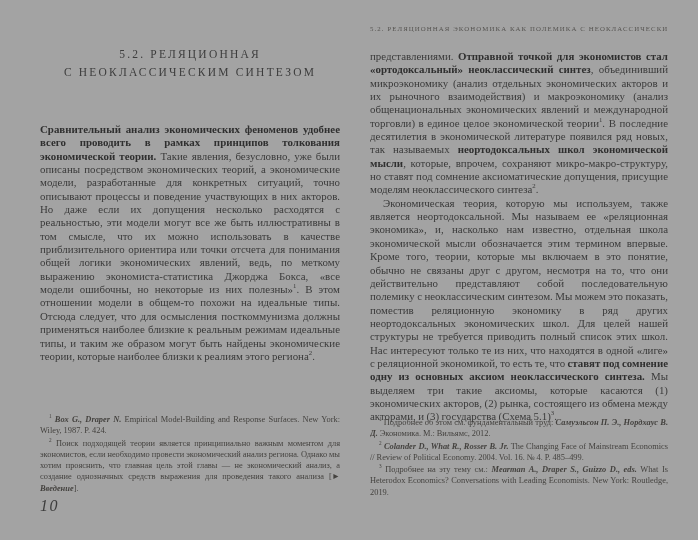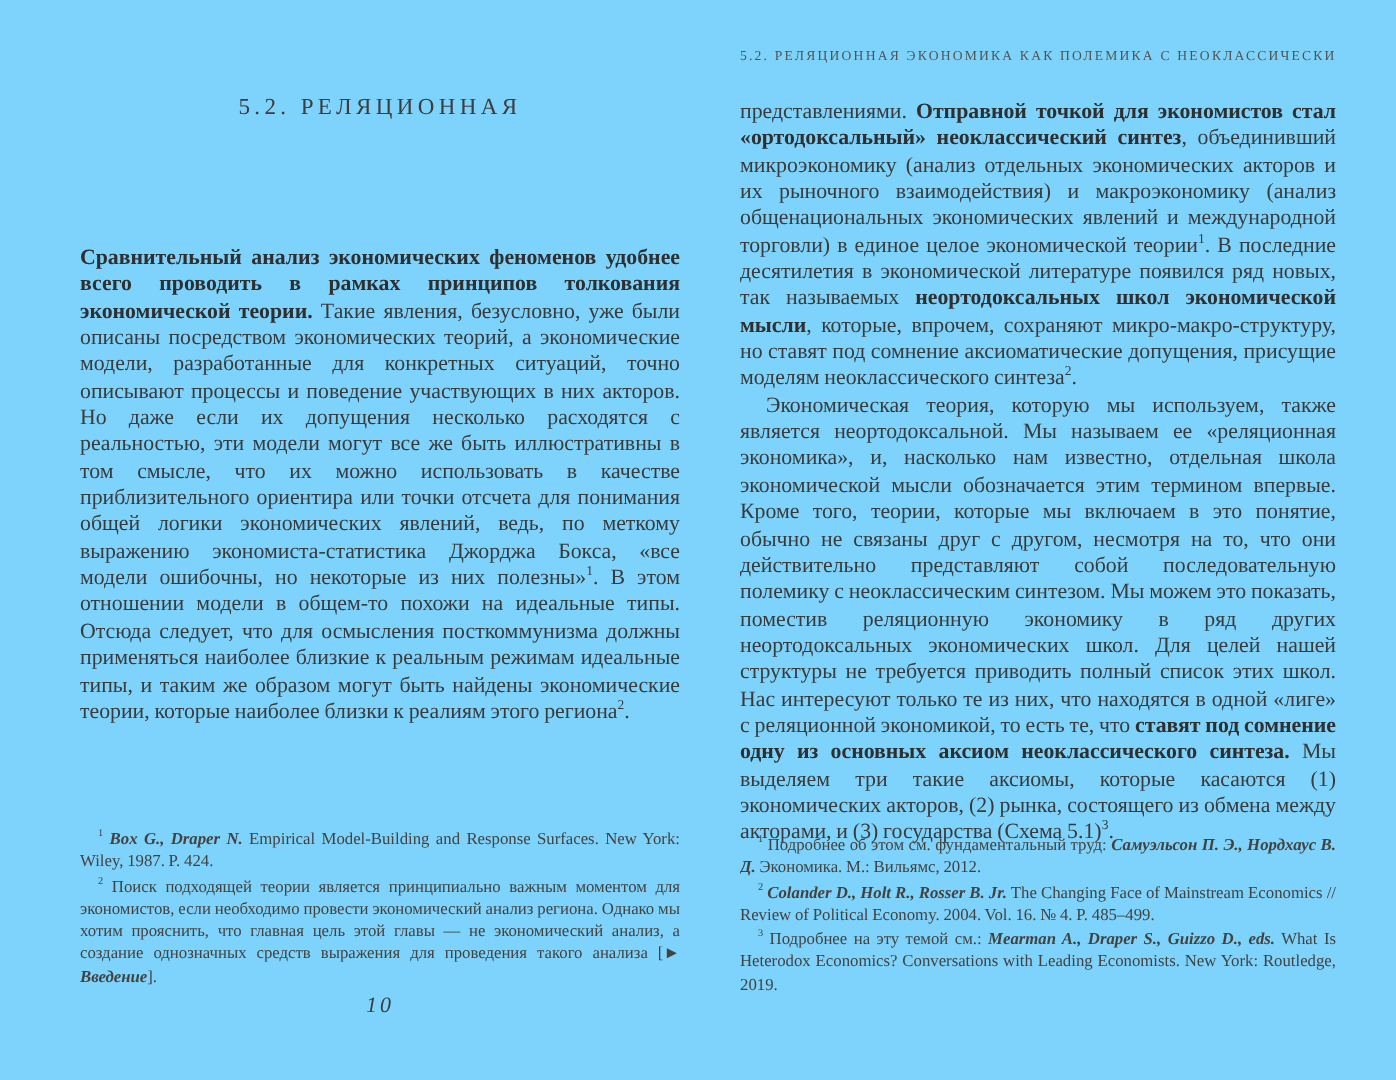--- a/index.html
+++ b/index.html
@@ -1,21 +1,21 @@
 <!DOCTYPE html>
 <html lang="ru"><head>
 <meta charset="utf-8">
 <style>
   * { margin: 0; padding: 0; box-sizing: border-box; }
   html, body { background: #e8e8e6; }
   .screen {
     position: relative;
     width: 698px;
     height: 540px;
-    background: #7dd3fc;
+    background: #a3a3a3;
     overflow: hidden;
     font-family: "Liberation Serif", "DejaVu Serif", serif;
     color: #3a3a3a;
   }
   .page { position: absolute; top: 0; height: 540px; overflow: hidden; }
   .page.left  { left: 40px;  width: 300px; }
   .page.right { left: 370px; width: 298px; }
 
   .chapter-heading {
     position: absolute; top: 46px; left: 0; right: 0;
@@ -58,52 +58,53 @@
     font-size: 8.4px;
     line-height: 11.3px;
     text-align: justify;
     text-indent: 9px;
     color: #44423f;
     margin-bottom: 1px;
     word-spacing: -0.2px;
   }
   .pagenum {
     position: absolute; top: 497px; left: 0; right: 0;
-    text-align: center;
-    font-size: 11px;
+    text-align: left;
+    font-size: 16px;
     letter-spacing: 1.5px;
     color: #3d3d3d;
     font-style: italic;
   }
 </style>
 </head>
 <body>
 
 <div class="screen">
 
   <div class="page left">
     <div class="chapter-heading">
       <div>5.2. РЕЛЯЦИОННАЯ</div>
+      <div>С НЕОКЛАССИЧЕСКИМ СИНТЕЗОМ</div>
     </div>
     <div class="body-text">
       <p class="para"><span class="b">Сравнительный анализ экономических феноменов удобнее всего проводить в рамках принципов толкования экономической теории.</span><span> Такие явления, безусловно, уже были описаны посредством экономических теорий, а экономические модели, разработанные для конкретных ситуаций, точно описывают процессы и поведение участвующих в них акторов. Но даже если их допущения несколько расходятся с реальностью, эти модели могут все же быть иллюстративны в том смысле, что их можно использовать в качестве приблизительного ориентира или точки отсчета для понимания общей логики экономических явлений, ведь, по меткому выражению экономиста-статистика Джорджа Бокса, «все модели ошибочны, но некоторые из них полезны»</span><sup class="fnref">1</sup><span>. В этом отношении модели в общем-то похожи на идеальные типы. Отсюда следует, что для осмысления посткоммунизма должны применяться наиболее близкие к реальным режимам идеальные типы, и таким же образом могут быть найдены экономические теории, которые наиболее близки к реалиям этого региона</span><sup class="fnref">2</sup><span>.</span></p>
     </div>
     <div class="footnotes">
       <p class="fn"><sup class="fnref">1</sup><span> </span><span class="i">Box G., Draper N.</span><span> Empirical Model-Building and Response Surfaces. New York: Wiley, 1987. P. 424.</span></p>
       <p class="fn"><sup class="fnref">2</sup><span> Поиск подходящей теории является принципиально важным моментом для экономистов, если необходимо провести экономический анализ региона. Однако мы хотим прояснить, что главная цель этой главы — не экономический анализ, а создание однозначных средств выражения для проведения такого анализа [► </span><span class="i">Введение</span><span>].</span></p>
     </div>
     <div class="pagenum">10</div>
   </div>
 
   <div class="page right">
     <div class="running-header">5.2. РЕЛЯЦИОННАЯ ЭКОНОМИКА КАК ПОЛЕМИКА С НЕОКЛАССИЧЕСКИМ СИНТЕЗОМ</div>
     <div class="body-text">
       <p class="para"><span>представлениями. </span><span class="b">Отправной точкой для экономистов стал «ортодоксальный» неоклассический синтез</span><span>, объединивший микроэкономику (анализ отдельных экономических акторов и их рыночного взаимодействия) и макроэкономику (анализ общенациональных экономических явлений и международной торговли) в единое целое экономической теории</span><sup class="fnref">1</sup><span>. В последние десятилетия в экономической литературе появился ряд новых, так называемых </span><span class="b">неортодоксальных школ экономической мысли</span><span>, которые, впрочем, сохраняют микро-макро-структуру, но ставят под сомнение аксиоматические допущения, присущие моделям неоклассического синтеза</span><sup class="fnref">2</sup><span>.</span></p>
       <p class="para indent"><span>Экономическая теория, которую мы используем, также является неортодоксальной. Мы называем ее «реляционная экономика», и, насколько нам известно, отдельная школа экономической мысли обозначается этим термином впервые. Кроме того, теории, которые мы включаем в это понятие, обычно не связаны друг с другом, несмотря на то, что они действительно представляют собой последовательную полемику с неоклассическим синтезом. Мы можем это показать, поместив реляционную экономику в ряд других неортодоксальных экономических школ. Для целей нашей структуры не требуется приводить полный список этих школ. Нас интересуют только те из них, что находятся в одной «лиге» с реляционной экономикой, то есть те, что </span><span class="b">ставят под сомнение одну из основных аксиом неоклассического синтеза.</span><span> Мы выделяем три такие аксиомы, которые касаются (1) экономических акторов, (2) рынка, состоящего из обмена между акторами, и (3) государства (Схема 5.1)</span><sup class="fnref">3</sup><span>.</span></p>
     </div>
     <div class="footnotes">
       <p class="fn"><sup class="fnref">1</sup><span> Подробнее об этом см. фундаментальный труд: </span><span class="i">Самуэльсон П. Э., Нордхаус В. Д.</span><span> Экономика. М.: Вильямс, 2012.</span></p>
-      <p class="fn"><sup class="fnref">2</sup><span> </span><span class="i">Colander D., Holt R., Rosser B. Jr.</span><span> The Changing Face of Mainstream Economics // Review of Political Economy. 2004. Vol. 16. № 4. P. 485–499.</span></p>
-      <p class="fn"><sup class="fnref">3</sup><span> Подробнее на эту темой см.: </span><span class="i">Mearman A., Draper S., Guizzo D., eds.</span><span> What Is Heterodox Economics? Conversations with Leading Economists. New York: Routledge, 2019.</span></p>
+      <p class="fn"><sup class="fnref">2</sup><span> </span><span class="i">Colander D., What R., Rosser B. Jr.</span><span> The Changing Face of Mainstream Economics // Review of Political Economy. 2004. Vol. 16. № 4. P. 485–499.</span></p>
+      <p class="fn"><sup class="fnref">3</sup><span> Подробнее на эту тему см.: </span><span class="i">Mearman A., Draper S., Guizzo D., eds.</span><span> What Is Heterodox Economics? Conversations with Leading Economists. New York: Routledge, 2019.</span></p>
     </div>
   </div>
 
 </div>
 
 </body></html>

